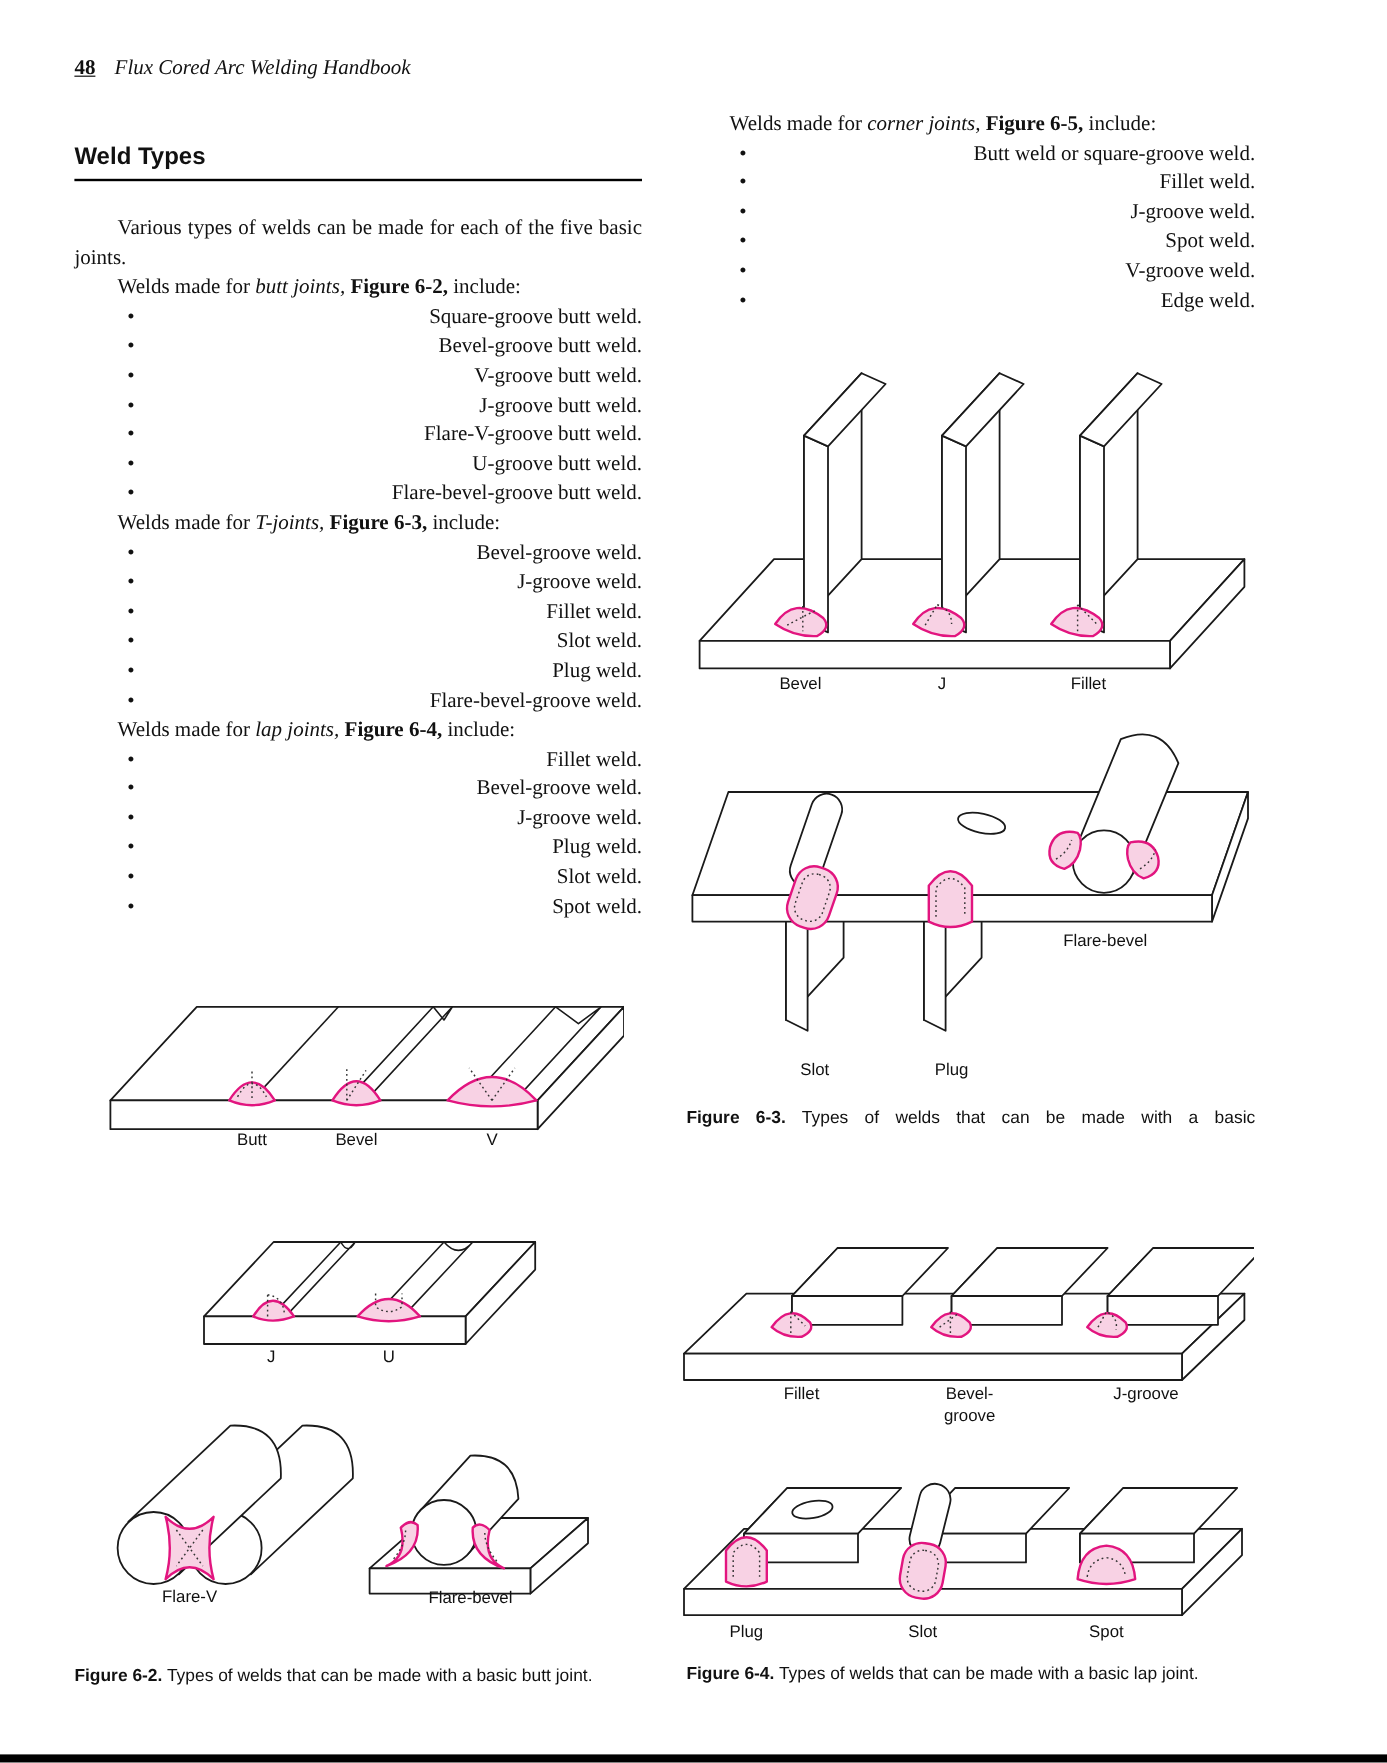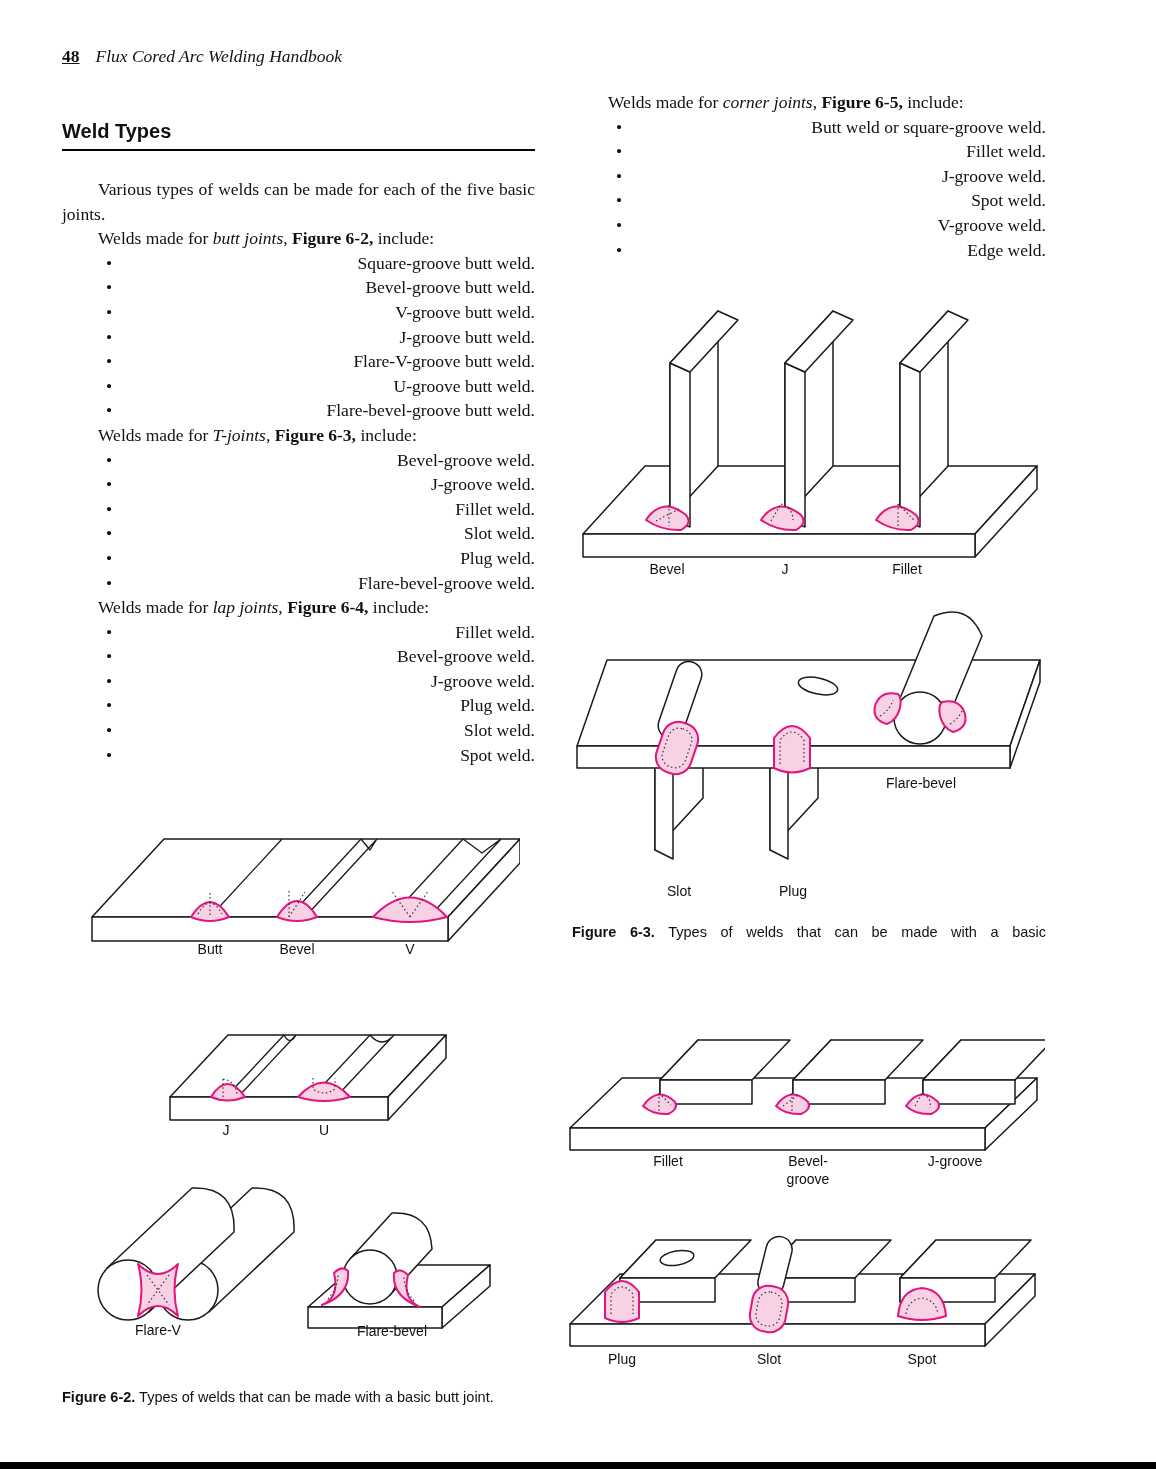--- a/index.html
+++ b/index.html
@@ -315,15 +315,16 @@
         <path class="ln" d="M335,66 L430,66 L430,90 L335,90 Z"></path>
       </g>
       <path class="weld" d="M333,104 Q335,78 357,76 Q379,78 381,104 Q357,112 333,104 Z"></path>
       <path class="dot" d="M341,102 Q343,88 357,86 Q371,88 373,102"></path>
       <text x="57" y="152" text-anchor="middle">Plug</text>
       <text x="204" y="152" text-anchor="middle">Slot</text>
       <text x="357" y="152" text-anchor="middle">Spot</text>
     </svg>
   </div>
 
+  <div class="caption" style="left:572px; top:1386px; width:474px;"><b>Figure 6-4.</b><span> Types of welds that can be made with a basic lap joint.</span></div>
 
   <div class="footbar"></div>
 </div>
 
 </body></html>

